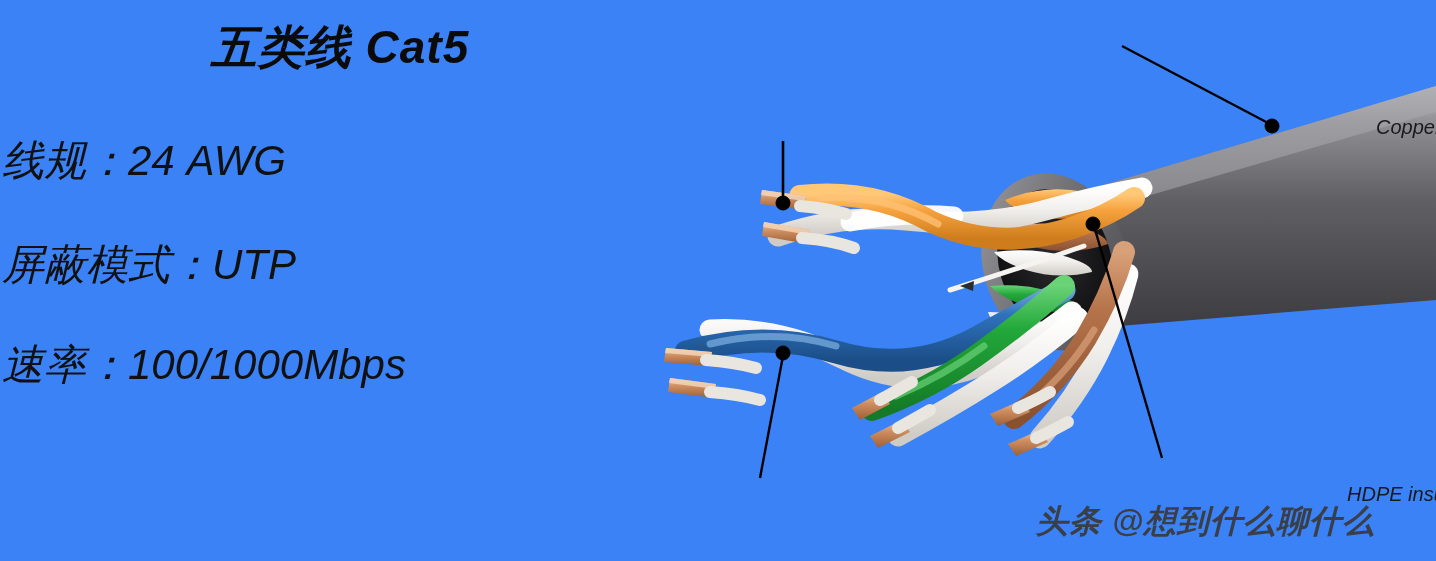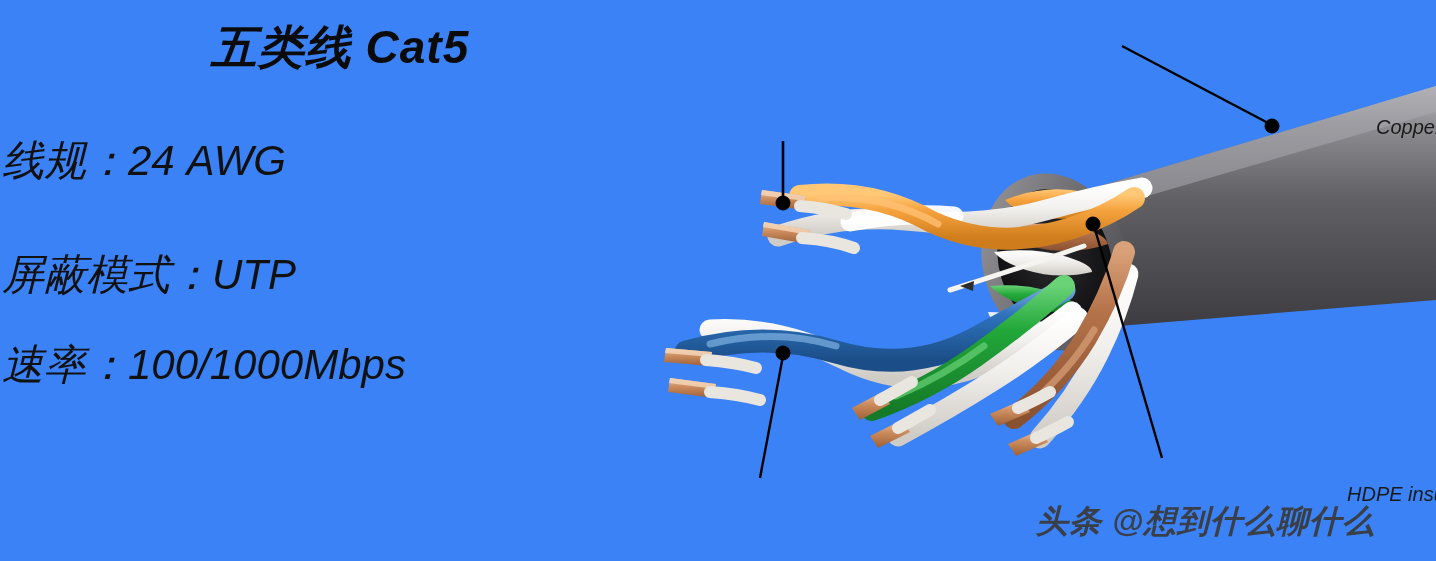--- a/index.html
+++ b/index.html
@@ -17,21 +17,21 @@
     text-align:center;font-size:46px;font-weight:700;letter-spacing:1px;
     color:#0b0b0b;line-height:1.1;white-space:nowrap;
   }
   .spec-row{
     position:absolute;left:2px;white-space:nowrap;
     font-size:42px;font-weight:400;color:#111;line-height:1;
   }
   .spec-row .k{letter-spacing:0px;}
   .spec-row .v{letter-spacing:0px;}
   #r0{top:140px;}
-  #r1{top:254px;}
+  #r1{top:244px;}
   #r2{top:344px;}
   #r3{top:446px;}
 
   
   #illus{position:absolute;left:650px;top:0;width:786px;height:561px;}
   #cable-svg{position:absolute;left:0;top:0;width:786px;height:561px;}
 
   
   .callout{
     position:absolute;font-size:20px;color:#1a1a1a;white-space:nowrap;

